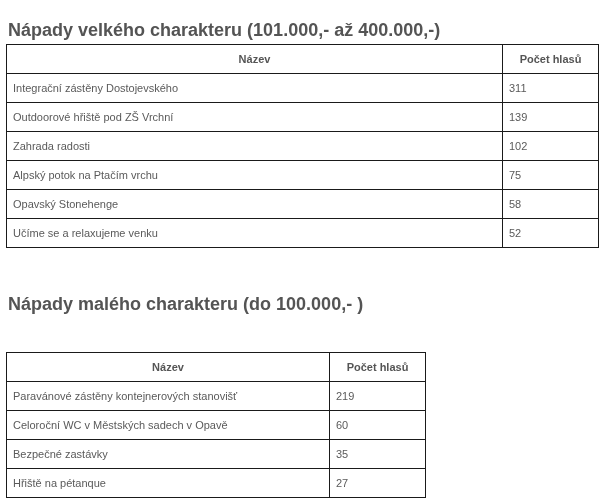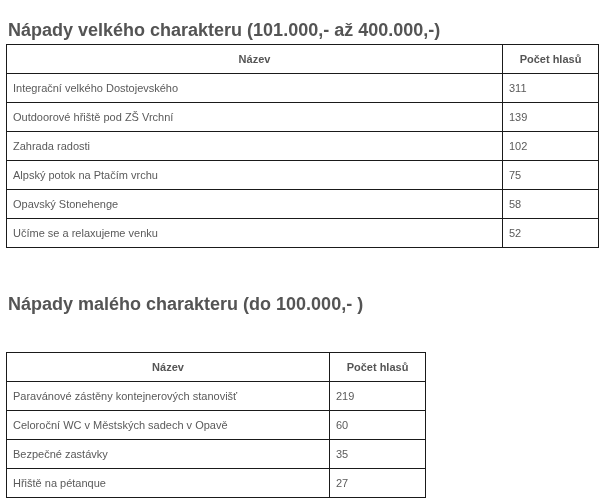--- a/index.html
+++ b/index.html
@@ -26,21 +26,21 @@
 
 <table id="table1">
   <thead>
     <tr>
       <th>Název</th>
       <th class="votes">Počet hlasů</th>
     </tr>
   </thead>
   <tbody>
     <tr>
-      <td class="name">Integrační velkého Dostojevského</td>
+      <td class="name">Integrační zástěny Dostojevského</td>
       <td class="votes">311</td>
     </tr>
     <tr>
       <td class="name">Outdoorové hřiště pod ZŠ Vrchní</td>
       <td class="votes">139</td>
     </tr>
     <tr>
       <td class="name">Zahrada radosti</td>
       <td class="votes">102</td>
     </tr>

